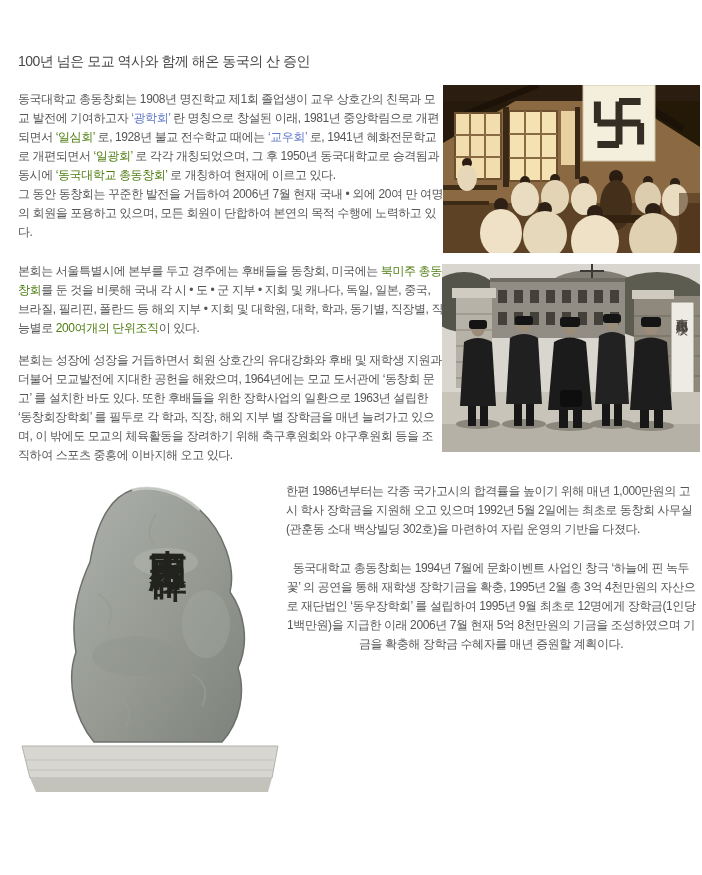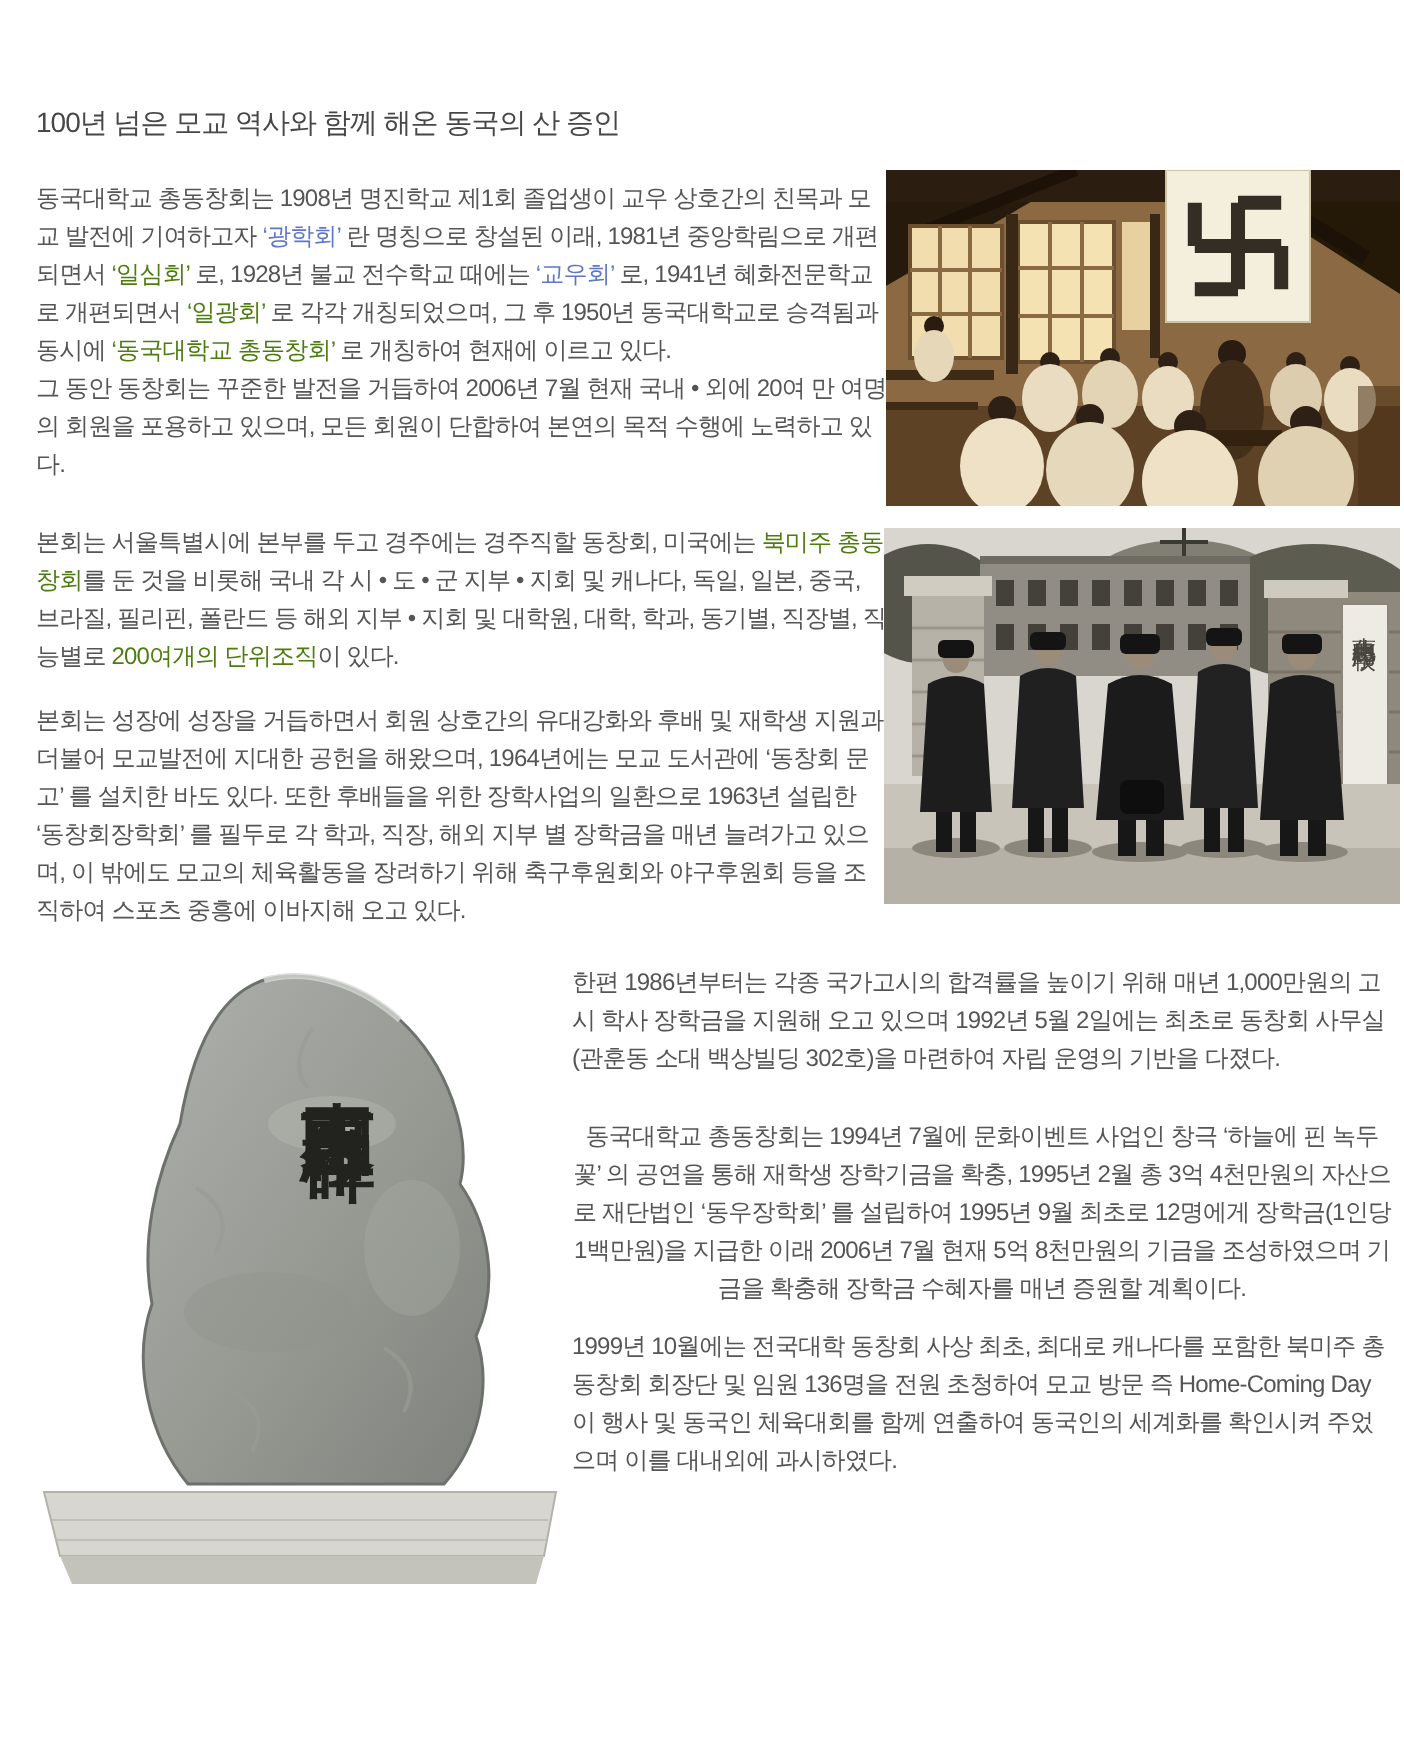--- a/index.html
+++ b/index.html
@@ -25,21 +25,21 @@
 </style>
 </head>
 <body>
 
 <div class="page">
 
   <div class="subtitle">100년 넘은 모교 역사와 함께 해온 동국의 산 증인</div>
 
   <div class="para" style="left:18px; top:90px; width:426px;"><span>동국대학교 총동창회는 1908년 명진학교 제1회 졸업생이 교우 상호간의 친목과 모교 발전에 기여하고자 </span><span class="c-blue">‘광학회’</span><span> 란 명칭으로 창설된 이래, 1981년 중앙학림으로 개편되면서 </span><span class="c-teal">‘일심회’</span><span> 로, 1928년 불교 전수학교 때에는 </span><span class="c-blue">‘교우회’</span><span> 로, 1941년 혜화전문학교로 개편되면서 </span><span class="c-teal">‘일광회’</span><span> 로  각각 개칭되었으며, 그 후 1950년 동국대학교로 승격됨과 동시에 </span><span class="c-teal">‘동국대학교 총동창회’</span><span> 로 개칭하여 현재에 이르고 있다.
 그 동안 동창회는 꾸준한 발전을 거듭하여 2006년 7월 현재 국내 • 외에 20여 만 여명의 회원을 포용하고 있으며, 모든 회원이 단합하여 본연의 목적 수행에 노력하고 있다.</span></div>
-  <div class="para" style="left:18px; top:262px; width:426px;"><span>본회는 서울특별시에 본부를 두고 경주에는 경주직할 동창회, 미국에는 </span><span class="c-teal">북미주 총동창회</span><span>를 둔 것을 비롯해 국내 각 시 • 도 • 군 지부 • 지회 및 캐나다, 독일, 일본, 중국, 브라질, 필리핀, 폴란드 등 해외 지부 • 지회 및 대학원, 대학, 학과, 동기별, 직장별, 직능별로 </span><span class="c-teal">200여개의 단위조직</span><span>이 있다.</span></div>
+  <div class="para" style="left:18px; top:262px; width:426px;"><span>본회는 서울특별시에 본부를 두고 경주에는 후배들을 동창회, 미국에는 </span><span class="c-teal">북미주 총동창회</span><span>를 둔 것을 비롯해 국내 각 시 • 도 • 군 지부 • 지회 및 캐나다, 독일, 일본, 중국, 브라질, 필리핀, 폴란드 등 해외 지부 • 지회 및 대학원, 대학, 학과, 동기별, 직장별, 직능별로 </span><span class="c-teal">200여개의 단위조직</span><span>이 있다.</span></div>
   <div class="para" style="left:18px; top:351px; width:426px;"><span>본회는 성장에 성장을 거듭하면서 회원 상호간의 유대강화와 후배 및 재학생 지원과 더불어 모교발전에 지대한 공헌을 해왔으며, 1964년에는 모교 도서관에  ‘동창회 문고’  를 설치한 바도 있다. 또한 후배들을 위한 장학사업의 일환으로 1963년 설립한  ‘동창회장학회’  를 필두로 각 학과, 직장, 해외 지부 별 장학금을 매년 늘려가고 있으며, 이 밖에도 모교의 체육활동을 장려하기 위해 축구후원회와 야구후원회 등을 조직하여 스포츠 중흥에 이바지해 오고 있다.</span></div>
 
   <svg class="photo" style="left:443px; top:85px;" width="257" height="168" viewBox="0 0 257 168">
     <rect width="257" height="168" fill="#8b6a43"></rect>
     <polygon points="0,0 100,0 0,58" fill="#261a0c"></polygon>
     <polygon points="257,0 160,0 257,62" fill="#241807"></polygon>
     <rect x="0" y="0" width="257" height="16" fill="#2b1d10"></rect>
     <path d="M20,30 L95,0" stroke="#1c1208" stroke-width="6" fill="none"></path>
     <path d="M240,44 L170,0" stroke="#1c1208" stroke-width="7" fill="none"></path>
 
@@ -232,15 +232,14 @@
       <ellipse cx="190" cy="150" rx="24" ry="34" fill="#a6a9a2" opacity="0.4"></ellipse>
       <path d="M82,120 Q102,132 92,152 M176,200 Q196,212 186,232 M100,222 Q120,232 110,252 M140,40 Q128,60 138,70" stroke="#979b93" stroke-width="2" fill="none" opacity="0.7"></path>
       <path d="M116,16 C138,10 164,18 184,36" stroke="#d7d9d4" stroke-width="3" fill="none" opacity="0.8"></path>
     </g>
 
     <text x="152" y="46" font-size="37" fill="#22221e" style="writing-mode:vertical-rl; letter-spacing:4px; font-weight:bold; font-family:'Liberation Serif',serif;">東國百年碑</text>
   </svg>
 
   <div class="para" style="left:286px; top:482px; width:408px;"><span>한편 1986년부터는 각종 국가고시의 합격률을 높이기 위해 매년 1,000만원의 고시 학사 장학금을 지원해 오고 있으며 1992년 5월 2일에는 최초로 동창회 사무실 (관훈동 소대 백상빌딩 302호)을 마련하여 자립 운영의 기반을 다졌다.</span></div>
   <div class="para" style="left:286px; top:559px; width:410px;text-align:center;"><span>동국대학교 총동창회는 1994년 7월에 문화이벤트 사업인 창극  ‘하늘에 핀 녹두꽃’ 의 공연을 통해 재학생 장학기금을 확충, 1995년 2월 총 3억 4천만원의 자산으로 재단법인  ‘동우장학회’  를 설립하여 1995년 9월 최초로 12명에게 장학금(1인당 1백만원)을 지급한 이래 2006년 7월 현재 5억 8천만원의 기금을 조성하였으며 기금을 확충해 장학금 수혜자를 매년 증원할 계획이다.</span></div>
-  <div class="para" style="left:286px; top:664px; width:410px;"><span>1999년 10월에는 전국대학 동창회 사상 최초, 최대로 캐나다를 포함한 북미주 총동창회 회장단 및 임원 136명을 전원 초청하여 모교 방문 즉 Home-Coming Day이 행사 및 동국인 체육대회를 함께 연출하여 동국인의 세계화를 확인시켜 주었으며 이를 대내외에 과시하였다.</span></div>
 
 </div>
 
 </body></html>

